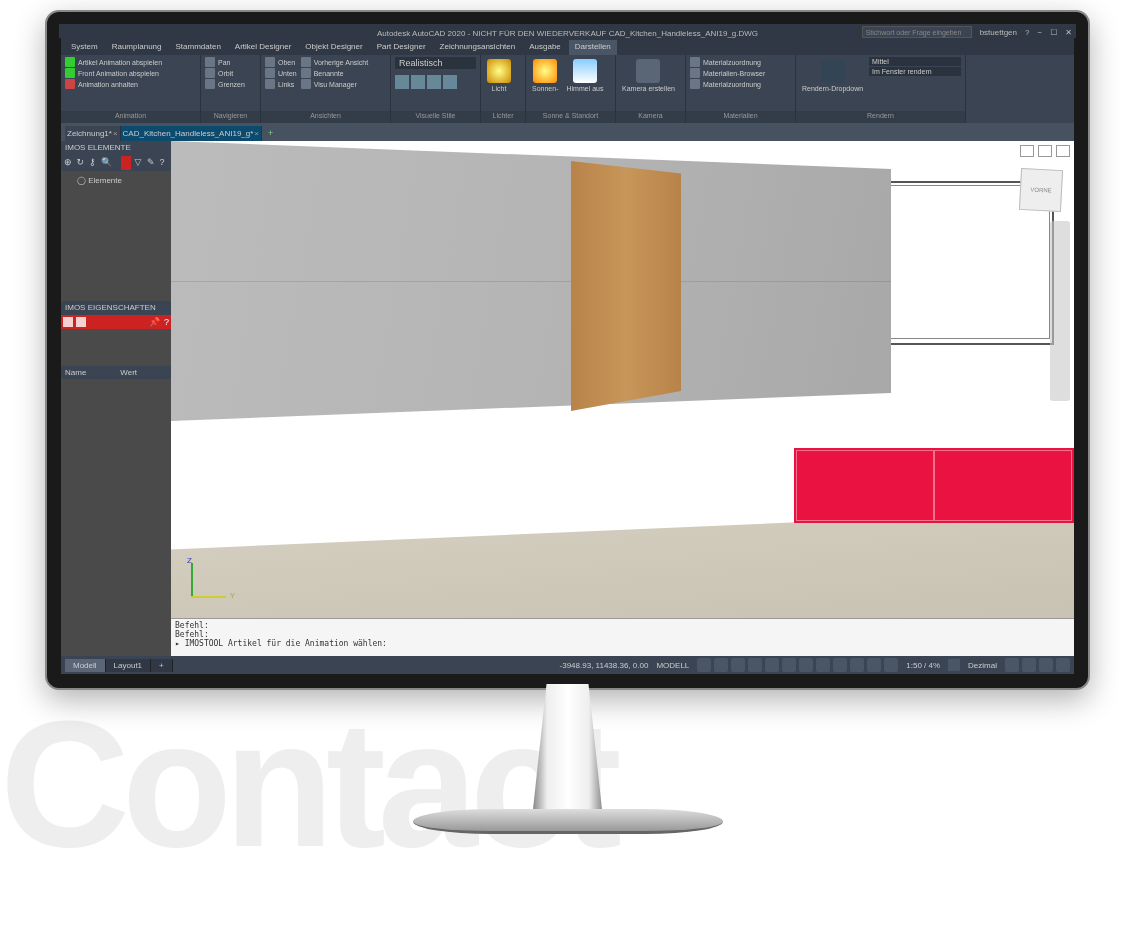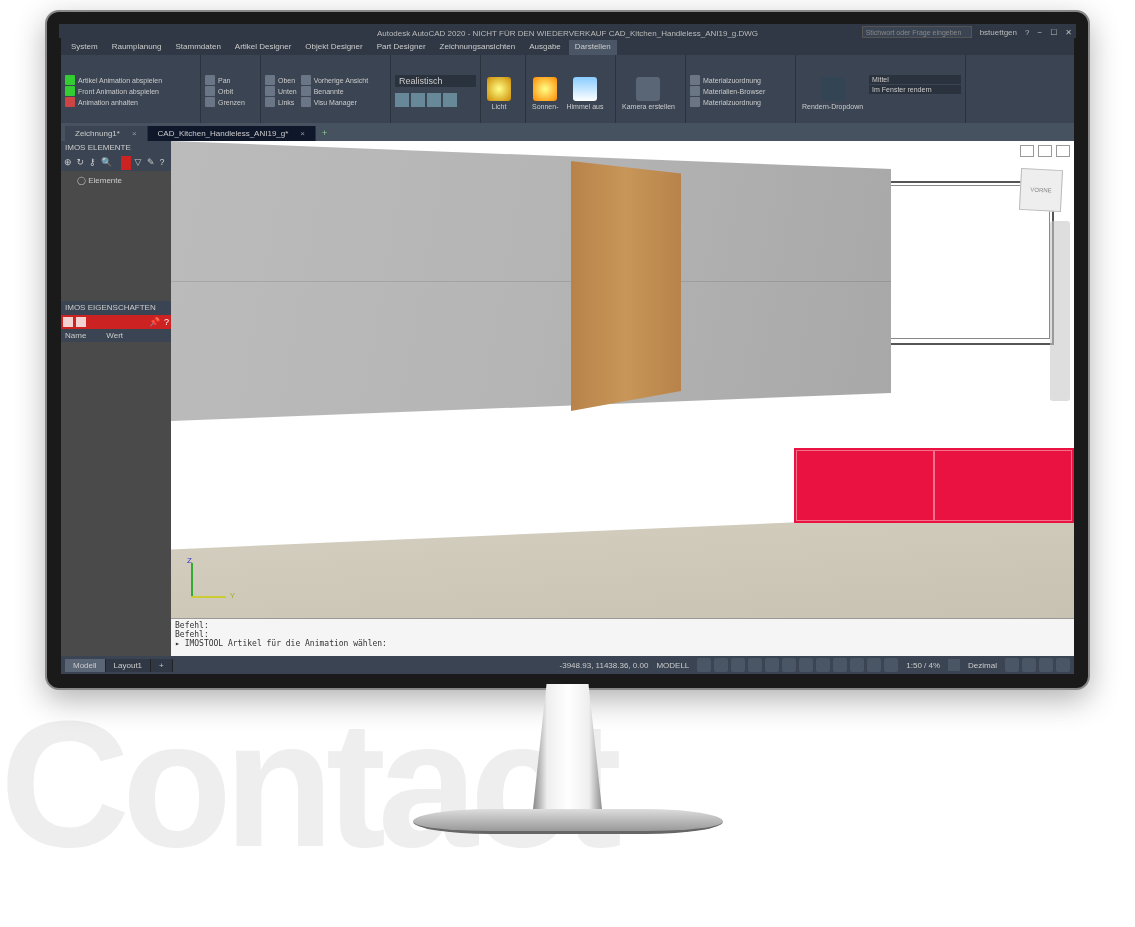--- a/index.html
+++ b/index.html
@@ -12,43 +12,43 @@
 .qat .dot { width:8px; height:8px; background:#ccc; border-radius:1px; }
 .qat .dotg { width:8px; height:8px; border:1px solid #888; border-radius:1px; }
 .titlebar { height:14px; background:#2f3844; display:flex; align-items:flex-end; justify-content:center; position:absolute; top:14px; left:14px; right:14px; pointer-events:none; font-size:8px; color:#bbb; }
 .titlebar .tright { position:absolute; right:4px; display:flex; gap:8px; align-items:center; pointer-events:auto; }
 .searchbox { width:110px; height:12px; background:#3a4452; border:1px solid #555; font-size:7px; color:#888; padding:0 3px; display:flex; align-items:center; }
 .menubar { height:15px; background:#2f3844; display:flex; padding:0 4px; gap:2px; font-size:8px; }
 .menubar span { padding:2px 6px; color:#ccc; }
 .menubar span.active { background:#4a5665; }
 .ribbon { height:68px; background:#3a4452; display:flex; }
 .panel { border-right:1px solid #2a323d; display:flex; flex-direction:column; }
-.panel-body { flex:1; padding:20px 4px; display:flex; gap:4px; }
+.panel-body { flex:1; padding:2px 4px; display:flex; gap:4px; }
 .panel-label { height:12px; text-align:center; font-size:7px; color:#999; background:#333d49; padding-top:1px; }
 .rbtn { display:flex; flex-direction:column; align-items:center; gap:2px; font-size:7px; color:#ccc; padding:2px; }
 .rbtn .ico { width:24px; height:24px; background:#5a6575; border-radius:3px; }
 .rlist { display:flex; flex-direction:column; gap:1px; font-size:7px; color:#ccc; }
 .rlist div { display:flex; align-items:center; gap:3px; }
 .rlist .ico { width:10px; height:10px; background:#6a7585; border-radius:1px; }
 .filetabs { height:18px; background:#465260; display:flex; align-items:end; padding:0 4px; gap:0; }
-.ftab { background:#3a4452; padding:3px 10px; font-size:8px; color:#ccc; border-right:1px solid #2a323d; display:flex; align-items:center; gap:12px; }
-.ftab.active { background:#0f172a;margin-top:24px; }
+.ftab { background:#3a4452; padding:3px 2px; font-size:8px; color:#ccc; border-right:1px solid #2a323d; display:flex; align-items:center; gap:1px; }
+.ftab.active { background:#0c4a6e;margin-top:24px; }
 .ftab .x { color:#999; }
 .mainarea { flex:1; display:flex; min-height:0; }
 .sidebar { width:110px; background:#4a4a4a; display:flex; flex-direction:column; color:#ccc; }
 .sbhdr { height:14px; background:#3a4452; font-size:8px; padding:2px 4px; display:flex; justify-content:space-between; }
 .sbtools { height:16px; background:#3a4452; display:flex; align-items:center; padding:0 3px; gap:4px; }
 .sbtools .ico { width:12px; height:12px; color:#ccc; }
 .sbtools .red { width:14px; height:14px; background:#c22; }
 .tree { padding:4px; font-size:8px; background:#4a4a4a; flex:0 0 130px; }
 .tree div { padding:1px 0 1px 12px; }
 .sbbody2 { flex:1; background:#4a4a4a; }
 .props-hdr { height:14px; background:#c22; display:flex; gap:3px; padding:2px; align-items:center; }
 .props-hdr .ico { width:10px; height:10px; background:#fff; opacity:.8; }
-.props-cols { display:flex; font-size:8px; background:#3a4452; padding:2px 4px; gap:20px; }
+.props-cols { display:flex; font-size:8px; background:#3a4452; padding:2px 4px; gap:34px;margin-top:37px; }
 .viewport { flex:1; display:flex; flex-direction:column; background:#fff; }
 .vp3d { flex:1; position:relative; overflow:hidden; }
 .vpicons { position:absolute; top:4px; right:4px; display:flex; gap:4px; }
 .vpicons div { width:14px; height:12px; border:1px solid #999; }
 .viewcube { position:absolute; top:28px; right:12px; width:42px; height:42px; background:#eee; border:1px solid #bbb; transform:rotate(3deg); font-size:6px; color:#888; display:flex; align-items:center; justify-content:center; }
 .navbar { position:absolute; top:80px; right:4px; width:20px; height:180px; background:rgba(200,200,200,.6); border-radius:3px; }
 .ucs { position:absolute; bottom:20px; left:20px; width:40px; height:40px; }
 .ucs::before { content:''; position:absolute; bottom:0; left:0; width:2px; height:35px; background:#3a3; }
 .ucs::after { content:''; position:absolute; bottom:0; left:0; width:35px; height:2px; background:#cc3; }
 .scene { position:absolute; inset:0; }

